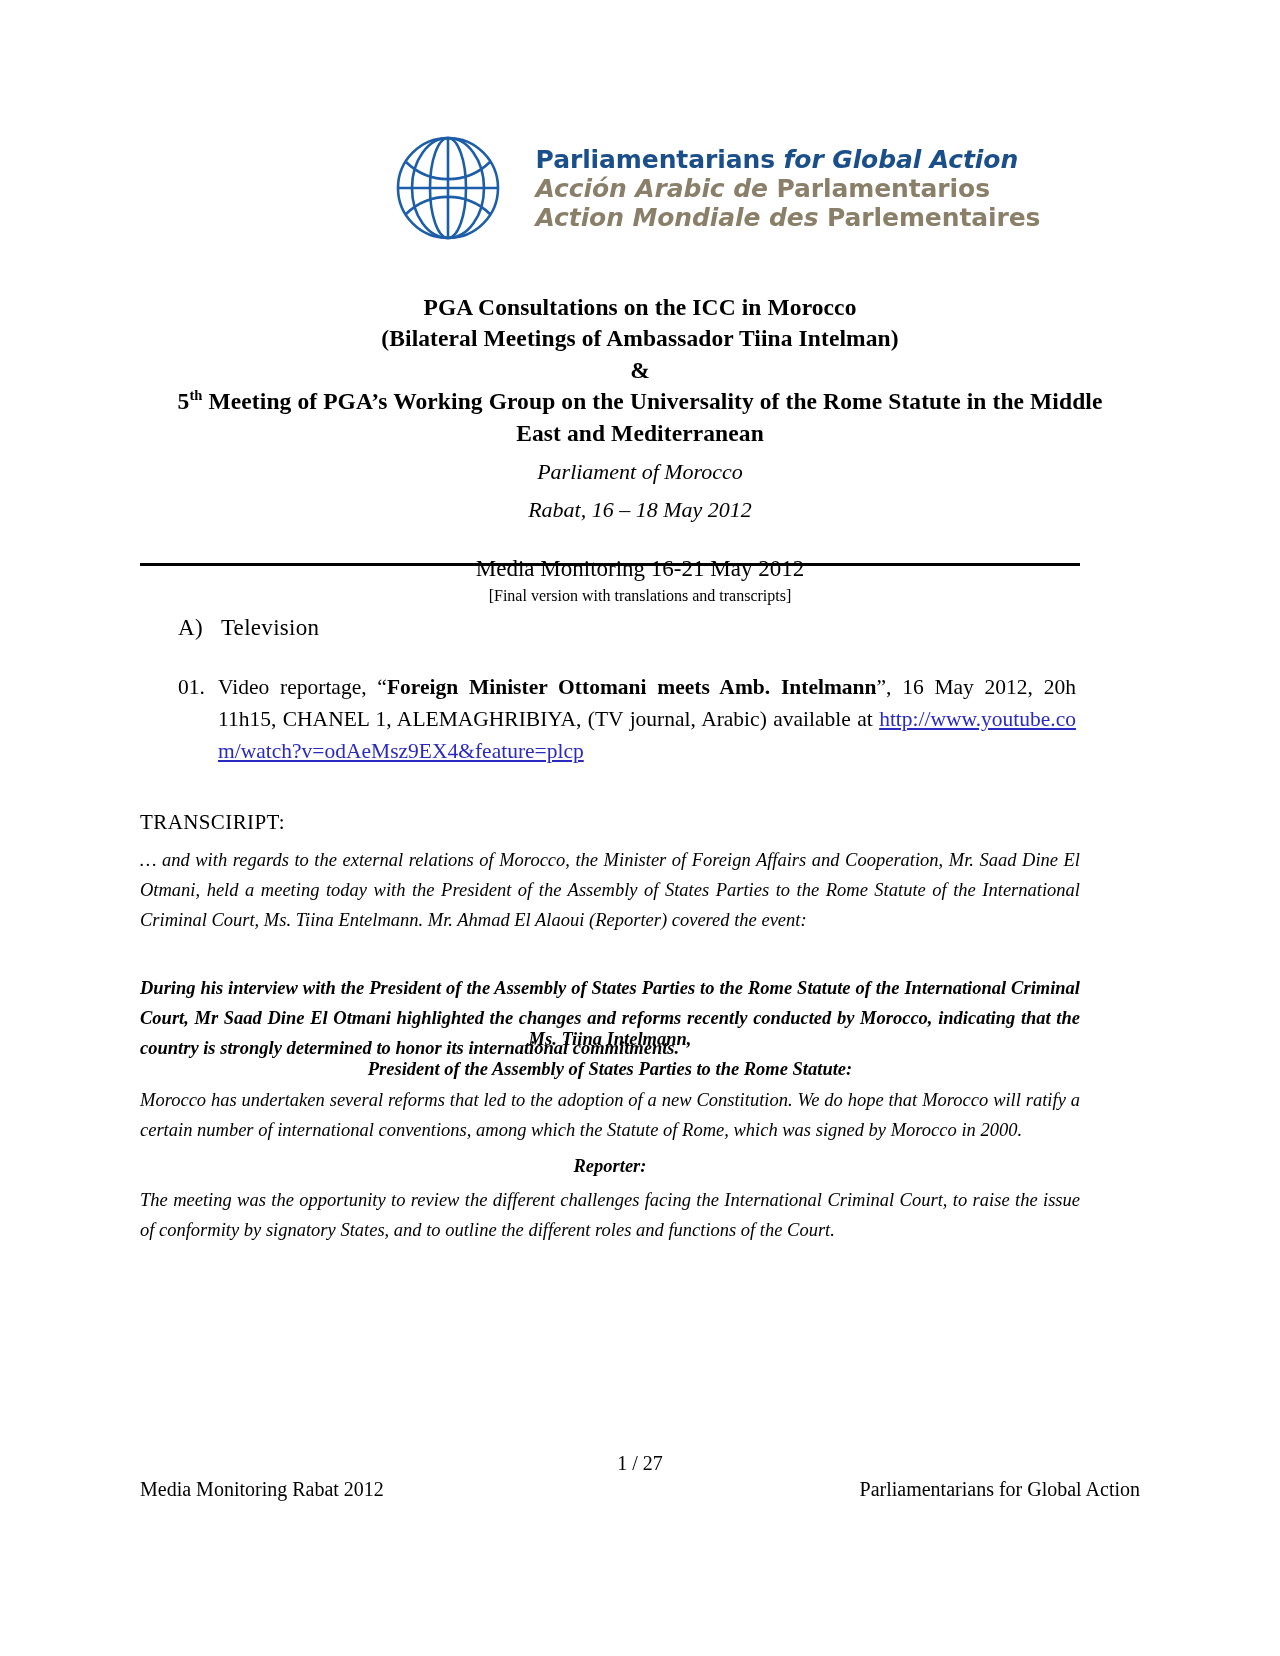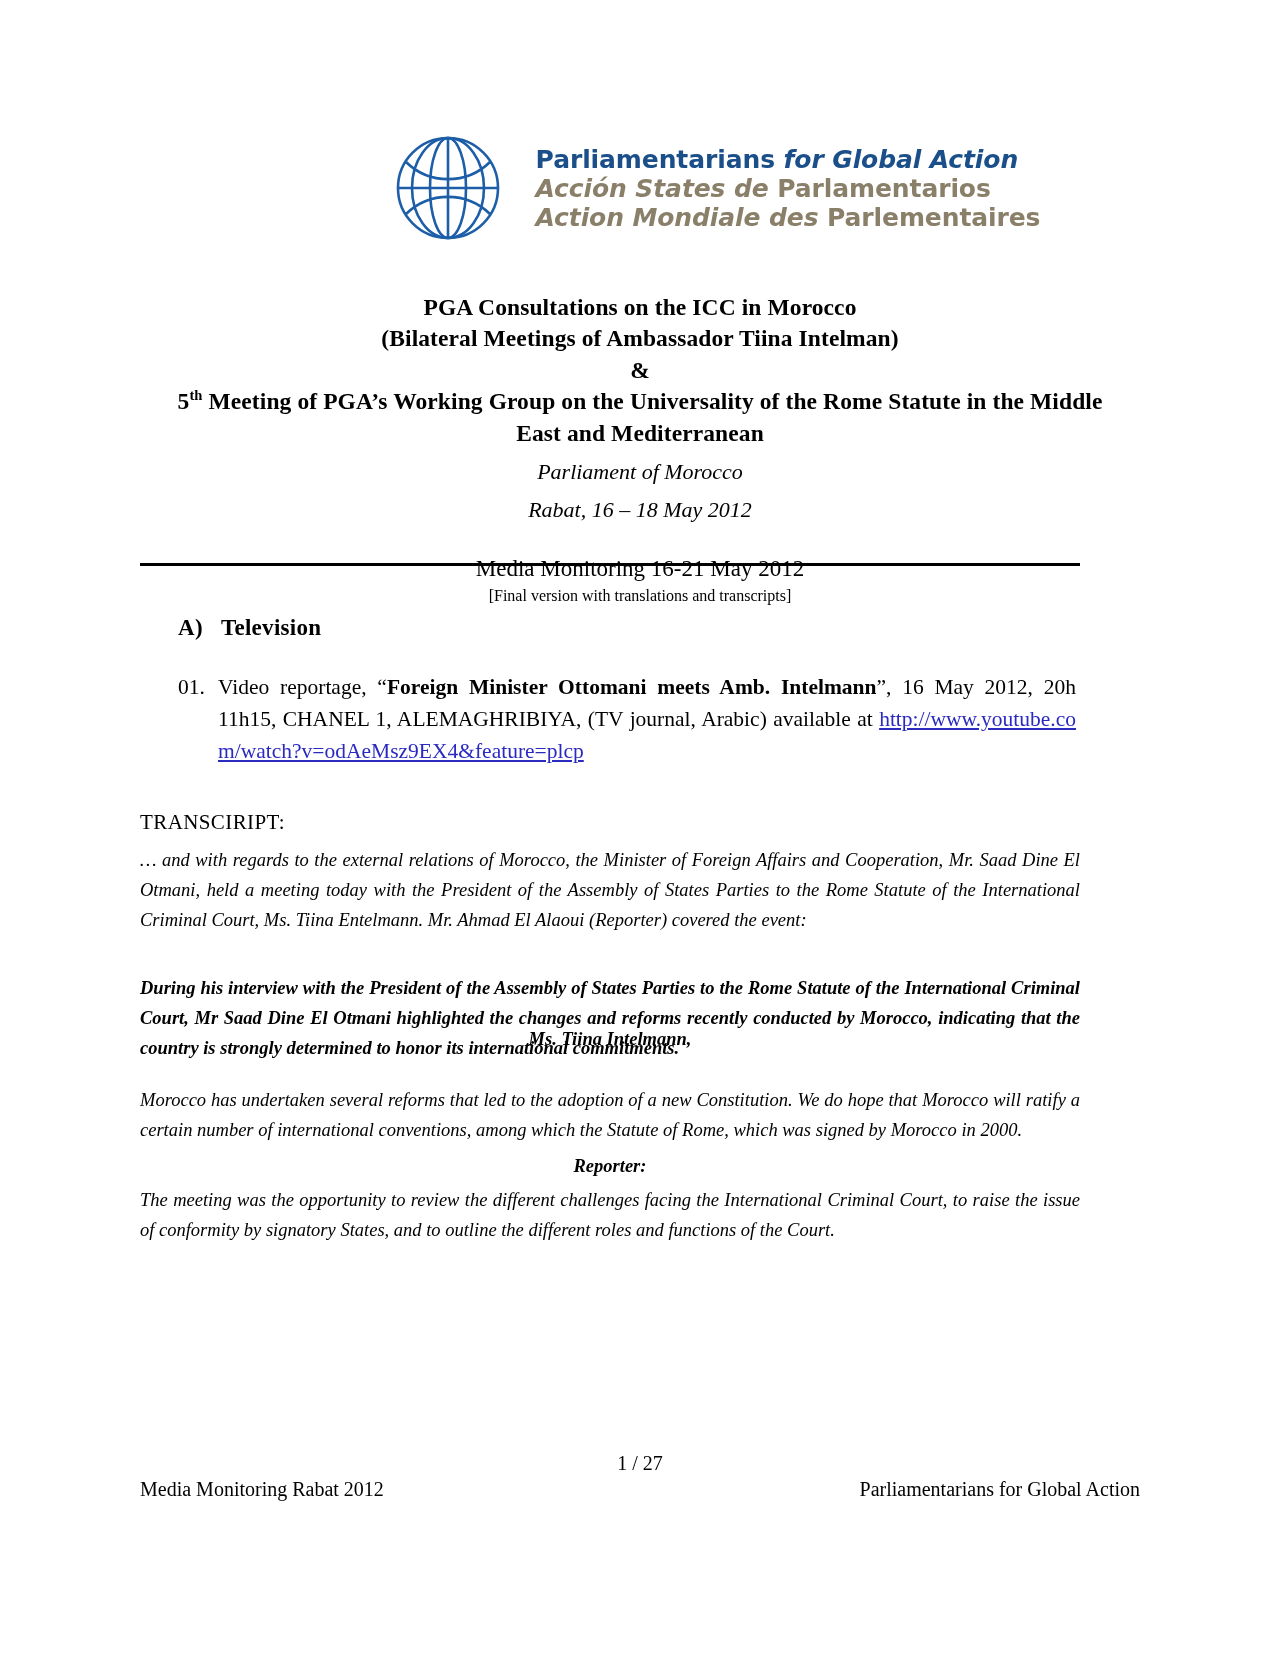--- a/index.html
+++ b/index.html
@@ -104,21 +104,21 @@
     height: 3px;
     background: #000;
   }
 
   
   .section-head {
     position: absolute;
     top: 615px;
     left: 178px;
     font-size: 23px;
-    font-weight: bold;
+    font-weight: normal;
     letter-spacing: 0.3px;
   }
   .section-head .lbl { margin-left: 18px; }
 
   .item {
     position: absolute;
     top: 672px;
     left: 178px;
     width: 898px;
     font-size: 21.5px;
@@ -226,21 +226,21 @@
             <ellipse cx="118" cy="56" rx="36" ry="50"></ellipse>
             <line x1="118" y1="6" x2="118" y2="106"></line>
             <line x1="68" y1="56" x2="168" y2="56"></line>
             <path d="M 76 30 A 60 60 0 0 0 160 30"></path>
             <path d="M 76 82 A 60 60 0 0 1 160 82"></path>
           </g>
         </svg>
       </div>
       <div class="logo-text">
         <div class="logo-line logo-line1"><span>Parliamentarians </span><span class="it">for Global Action</span></div>
-        <div class="logo-line logo-line2"><span class="it">Acción States de </span><span>Parlamentarios</span></div>
+        <div class="logo-line logo-line2"><span class="it">Acción Arabic de </span><span>Parlamentarios</span></div>
         <div class="logo-line logo-line3"><span class="it">Action Mondiale des </span><span>Parlementaires</span></div>
       </div>
     </div>
   </div>
 
   <div class="title-block">
     <div class="title-main">
       <div>PGA Consultations on the ICC in Morocco</div>
       <div>(Bilateral Meetings of Ambassador Tiina Intelman)</div>
       <div>&amp;</div>
@@ -264,20 +264,21 @@
     <span class="item-body"><span>Video reportage, “</span><b>Foreign Minister Ottomani meets Amb. Intelmann</b><span>”, 16 May 2012, 20h  11h15, CHANEL 1, ALEMAGHRIBIYA, (TV journal, Arabic) available at </span><a class="url" href="#">http://www.youtube.com/watch?v=odAeMsz9EX4&amp;feature=plcp</a></span>
   </div>
 
   <div class="transcript-label">TRANSCIRIPT:</div>
 
   <div class="tx p1">… and with regards to the external relations of Morocco, the Minister of Foreign Affairs and Cooperation, Mr. Saad Dine El Otmani, held a meeting today with the President of the Assembly of States Parties to the Rome Statute of the International Criminal Court, Ms. Tiina Entelmann. Mr. Ahmad El Alaoui (Reporter) covered the event:</div>
   <div class="tx p2">During his interview with the President of the Assembly of States Parties to the Rome Statute of the International Criminal Court, Mr Saad Dine El Otmani highlighted the changes and reforms recently conducted by Morocco, indicating that the country is strongly determined to honor its international commitments.</div>
 
   <div class="speaker s1">
     <div>Ms. Tiina Intelmann,</div>
+    <div>President of the Assembly of States Parties to the Rome Statute:</div>
   </div>
 
   <div class="tx p3">Morocco has undertaken several reforms that led to the adoption of a new Constitution. We do hope that Morocco will ratify a certain number of international conventions, among which the Statute of Rome, which was signed by Morocco in 2000.</div>
 
   <div class="speaker s2">
     <div>Reporter:</div>
   </div>
 
   <div class="tx p4">The meeting was the opportunity to review the different challenges facing the International Criminal Court, to raise the issue of conformity by signatory States, and to outline the different roles and functions of the Court.</div>
 

